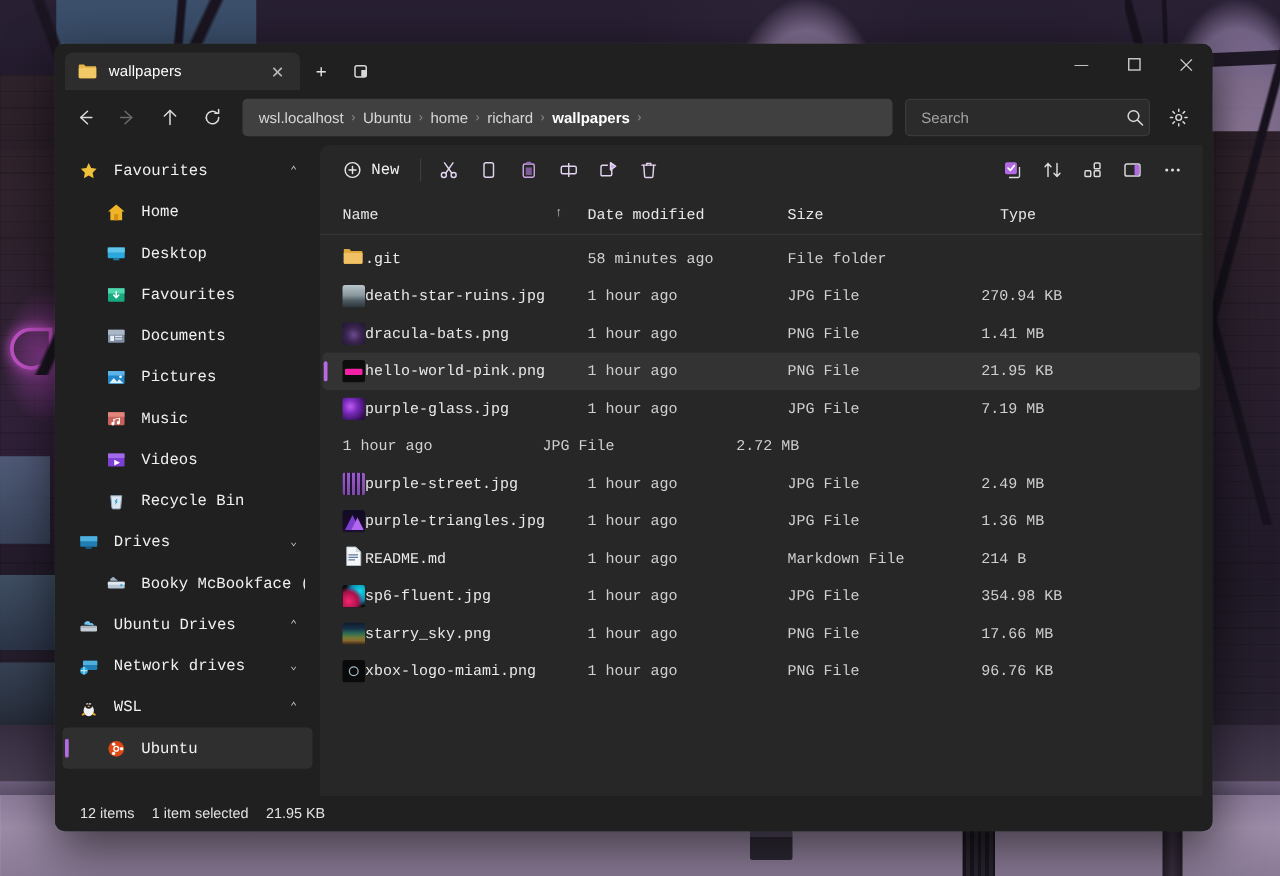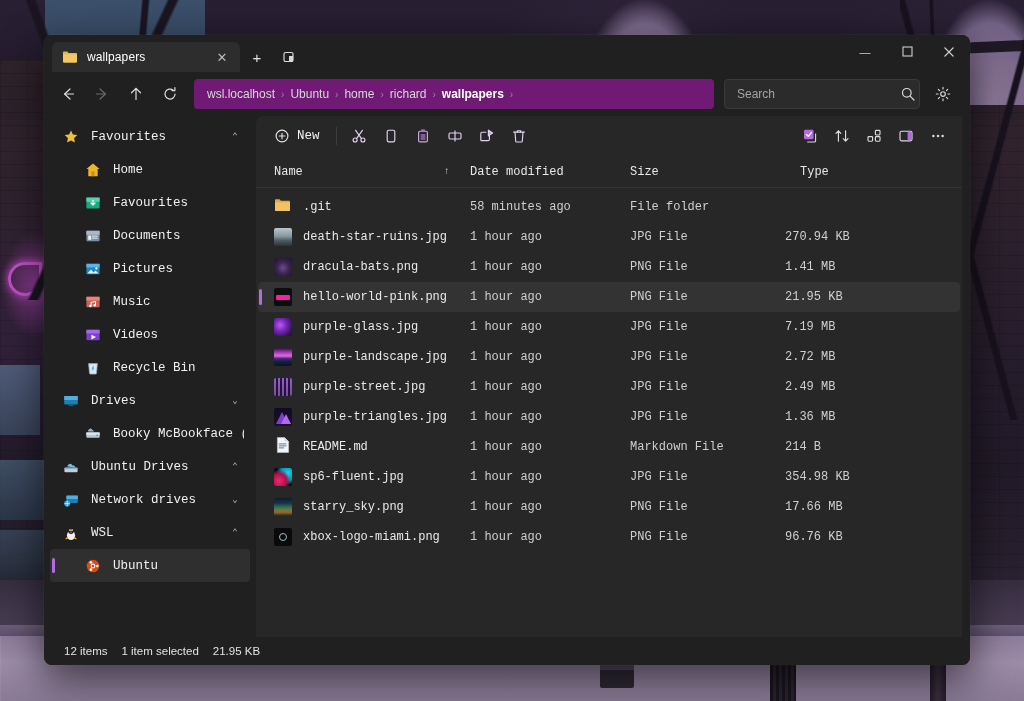--- a/index.html
+++ b/index.html
@@ -163,21 +163,21 @@
   }
   .navbtn {
     width: 32px; height: 32px; border-radius: 4px;
     display: flex; align-items: center; justify-content: center;
     color: #d8d8d8;
   }
   .navbtn.dim { color: #6a6a6a; }
   .crumbbar {
     flex: 1;
     height: 30px;
-    background: #701a75;
+    background: #404040;
     border-radius: 4px;
     margin: 0 8px 0 6px;
     display: flex; align-items: center;
     padding: 0 8px;
     font-size: 12px;
     overflow: hidden;
   }
   .crumb { color: #d7d7d7; padding: 0 5px; white-space: nowrap; }
   .crumb.current { color: #ffffff; font-weight: 600; }
   .crumb-sep { color: #8d8d8d; font-size: 10px; padding: 0 1px; }
@@ -297,21 +297,21 @@
     border-radius: 4px;
     padding-left: 6px;
   }
   .row.selected { background: #333333; }
   .row .rind {
     position: absolute; left: 1px; top: 7px;
     width: 3px; height: 16px; border-radius: 2px; background: transparent;
   }
   .row.selected .rind { background: #b36ae2; }
   .cell { padding: 0 10px; white-space: nowrap; overflow: hidden; }
-  .cell.name { display: flex; align-items: center; gap: 11px; }
+  .cell.name { display: flex; align-items: center; }
   .cell.date, .cell.type, .cell.size { color: #cfcfcf; }
   .fileico { width: 18px; height: 18px; flex: none; border-radius: 2px; }
 
   
   .statusbar {
     height: 28px; flex: none;
     display: flex; align-items: center;
     gap: 14px;
     padding-left: 20px;
     font-size: 11.5px; color: #e2e2e2;
@@ -456,20 +456,31 @@
                 <path d="M8 1.6 1.4 7.1h1.9v7.1h9.4V7.1h1.9z" fill="#f0b429"></path>
                 <rect x="6.3" y="9.3" width="3.4" height="4.9" fill="#d18f14"></rect>
               </svg>
             </span>
             <span class="nav-label">Home</span>
           </div>
           <div class="nav-item child">
             <span class="ind"></span>
             <span class="nav-ico">
               <svg class="ic" viewBox="0 0 16 16">
+                <rect x="1.2" y="3" width="13.6" height="8.6" rx="1" fill="#2aa7dd"></rect>
+                <rect x="1.2" y="3" width="13.6" height="4" fill="#5ec4ea"></rect>
+                <rect x="5.6" y="11.6" width="4.8" height="1.6" fill="#1f7fa8"></rect>
+              </svg>
+            </span>
+            <span class="nav-label">Desktop</span>
+          </div>
+          <div class="nav-item child">
+            <span class="ind"></span>
+            <span class="nav-ico">
+              <svg class="ic" viewBox="0 0 16 16">
                 <rect x="1.4" y="2.6" width="13.2" height="10.8" rx="1" fill="#17a97f"></rect>
                 <rect x="1.4" y="2.6" width="13.2" height="4.2" fill="#4fd6ad"></rect>
                 <path d="M8 5.4v4.2M6 8 8 10.2 10 8" stroke="#fff" stroke-width="1.2" fill="none" stroke-linecap="round" stroke-linejoin="round"></path>
               </svg>
             </span>
             <span class="nav-label">Favourites</span>
           </div>
           <div class="nav-item child">
             <span class="ind"></span>
             <span class="nav-ico">
@@ -774,26 +785,20 @@
                   <span class="fileico" style="display:block;background:radial-gradient(circle at 35% 40%, #c05cf0 0%, #7a2bbd 35%, #3a1260 75%, #1c0a33 100%)"></span>
                 </span>
                 <span>purple-glass.jpg</span>
               </span>
               <span class="cell date c-date">1 hour ago</span>
               <span class="cell type c-type">JPG File</span>
               <span class="cell size c-size">7.19 MB</span>
             </div>
             <div class="row">
               <span class="rind"></span>
-              <span class="cell name c-name">
-                <span>
-                  <span class="fileico" style="display:block;background:linear-gradient(to bottom,#2a1440 0%,#c44bd2 32%,#e06ad8 44%,#4a2a7a 58%,#14203f 75%,#0c1226 100%)"></span>
-                </span>
-                <span>purple-landscape.jpg</span>
-              </span>
               <span class="cell date c-date">1 hour ago</span>
               <span class="cell type c-type">JPG File</span>
               <span class="cell size c-size">2.72 MB</span>
             </div>
             <div class="row">
               <span class="rind"></span>
               <span class="cell name c-name">
                 <span>
                   <span class="fileico" style="display:block;background:repeating-linear-gradient(90deg, rgba(190,120,230,.55) 0 2px, rgba(30,18,50,.9) 2px 4px), linear-gradient(to bottom,#6b3aa0,#2a1648)"></span>
                 </span>

